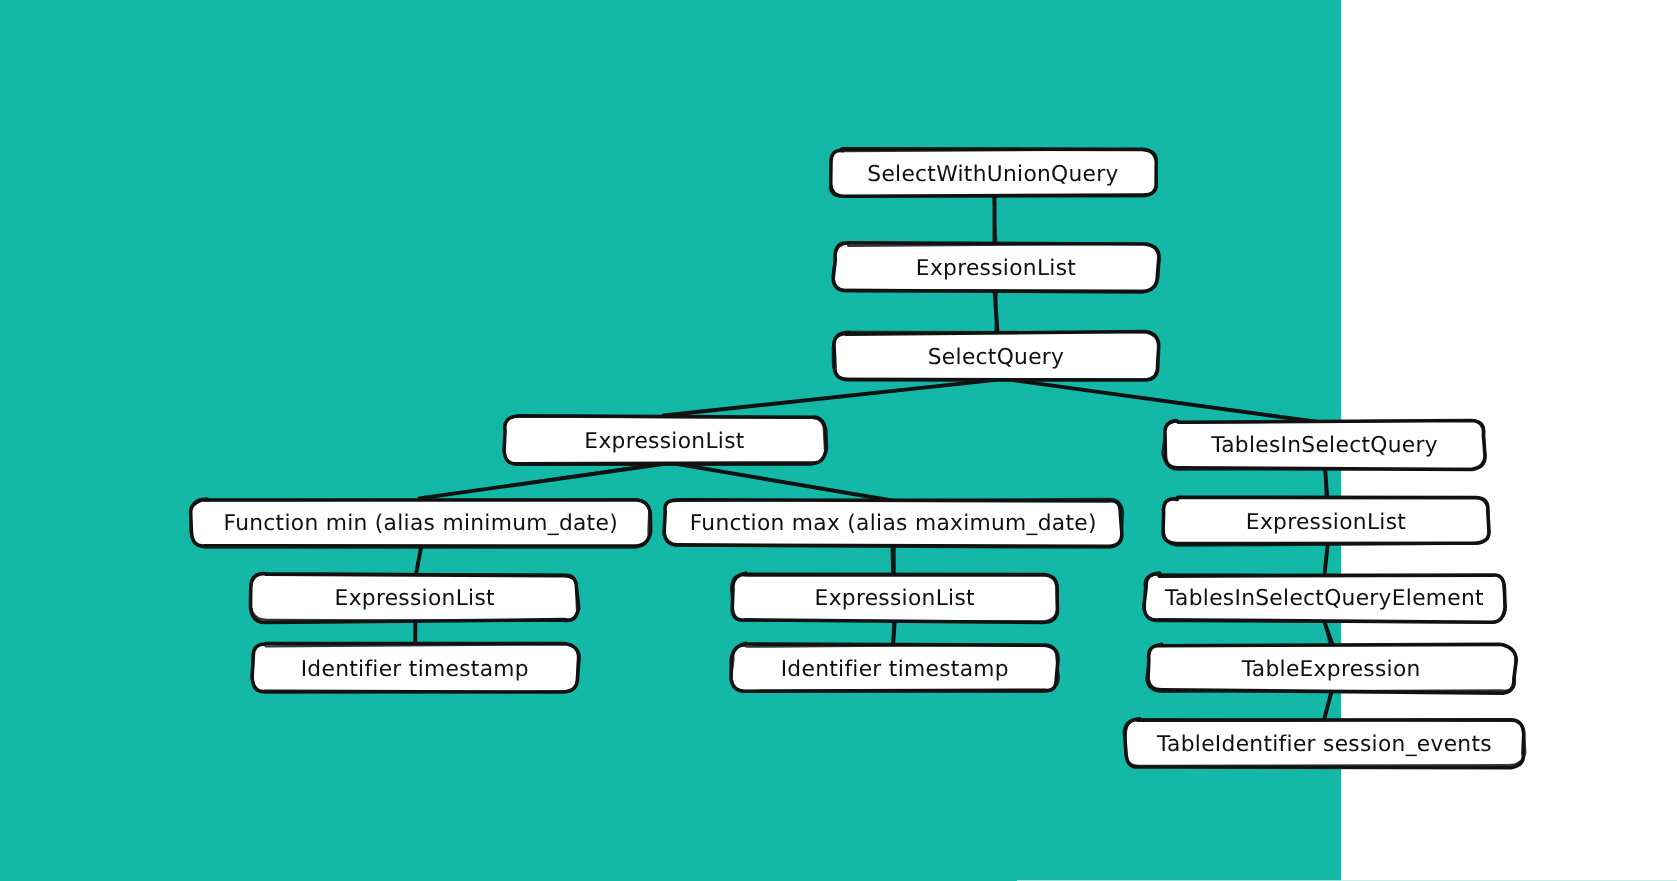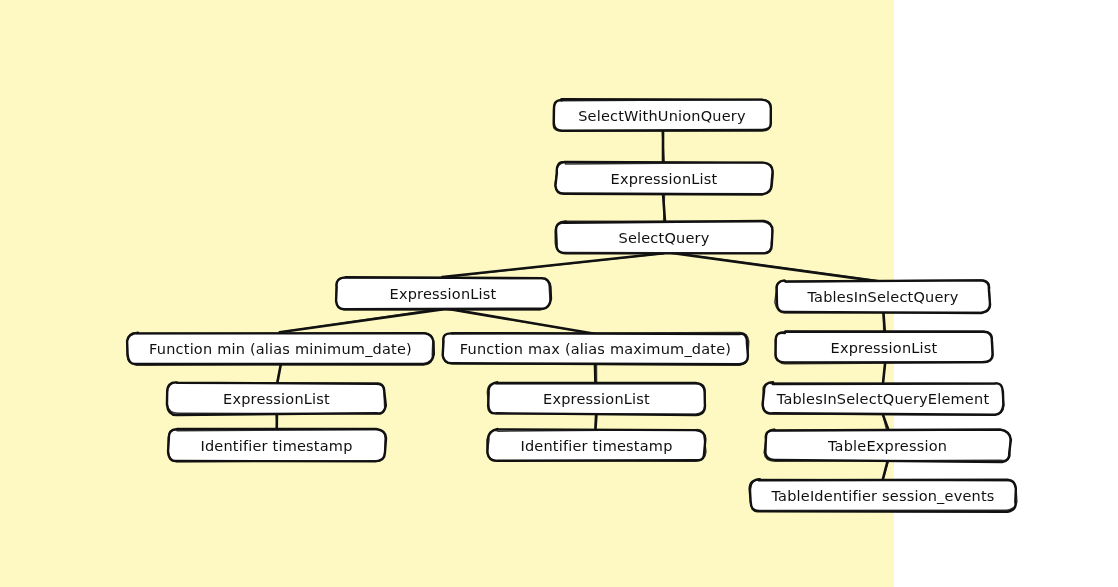--- a/index.html
+++ b/index.html
@@ -10,21 +10,21 @@
   body {
     width: 1118px;
     height: 587px;
     overflow: hidden;
     font-family: "DejaVu Sans", sans-serif;
   }
   #diagram-root {
     position: relative;
     width: 894px;
     height: 587px;
-    background: #fef9c3;
+    background: #14b8a6;
   }
   svg#tree-canvas {
     position: absolute;
     left: 0;
     top: 0;
     width: 1118px;
     height: 587px;
     display: block;
   }
   .node-rect {

